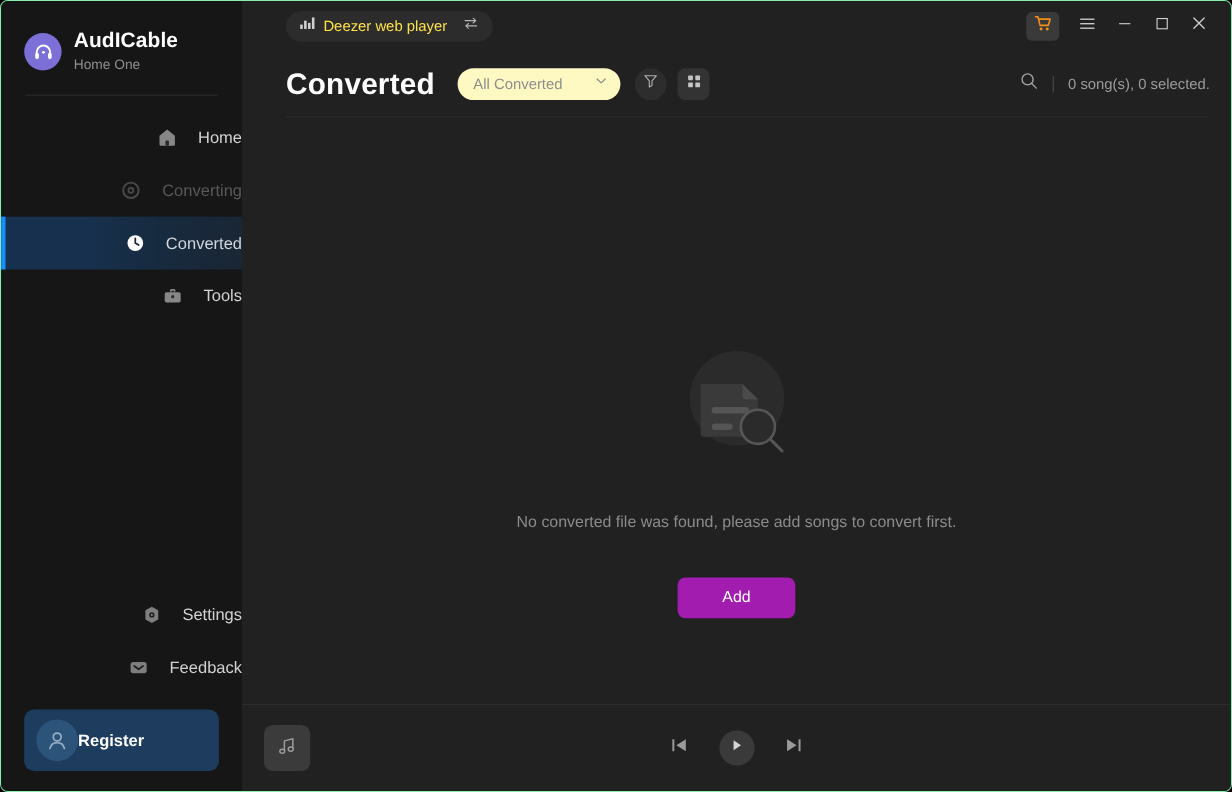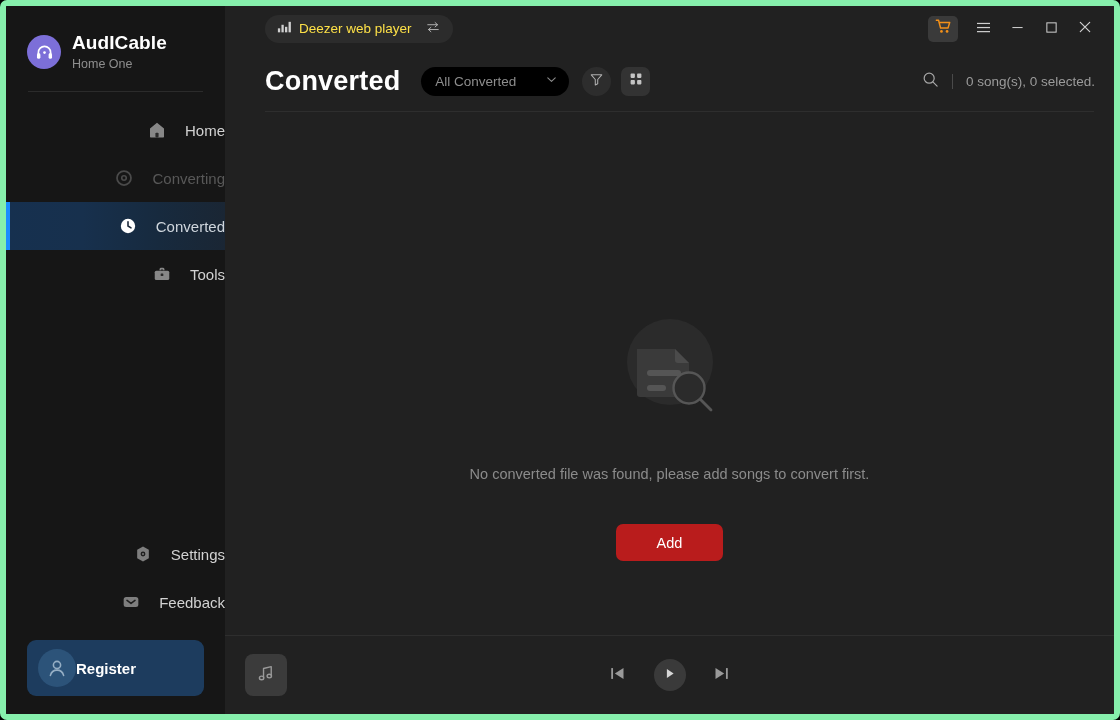--- a/index.html
+++ b/index.html
@@ -17,21 +17,21 @@
   .app-window {
     position: absolute;
     left: 0; top: 0;
     width: 1120px;
     height: 720px;
     background: #212121;
     border-radius: 7px;
     overflow: hidden;
     display: flex;
     box-sizing: border-box;
-    border: 6px solid #86efac;
+    border: 1px solid #86efac;
   }
 
   
   .sidebar {
     width: 219px;
     min-width: 219px;
     height: 100%;
     background: #161616;
     display: flex;
     flex-direction: column;
@@ -199,21 +199,21 @@
     font-weight: bold;
     color: #ffffff;
     letter-spacing: .2px;
     line-height: 1;
   }
   .dropdown {
     margin-left: 21px;
     width: 148px;
     height: 29px;
     border-radius: 15px;
-    background: #000000;
+    background: #fef9c3;
     display: flex;
     align-items: center;
     padding: 0 11px 0 14px;
     box-sizing: border-box;
     cursor: pointer;
   }
   .dropdown-label {
     color: #8d8d8d;
     font-size: 13.5px;
     flex: 1;
@@ -275,21 +275,21 @@
     color: #8b8b8b;
     font-size: 14.5px;
     margin-top: 38px;
     text-align: center;
   }
   .add-btn {
     margin-top: 42px;
     width: 107px;
     height: 37px;
     border-radius: 7px;
-    background: #b91c1c;
+    background: #a21caf;
     color: #ffffff;
     font-size: 14.5px;
     border: none;
     cursor: pointer;
     font-family: "Liberation Sans", sans-serif;
     display: flex;
     align-items: center;
     justify-content: center;
   }
 

